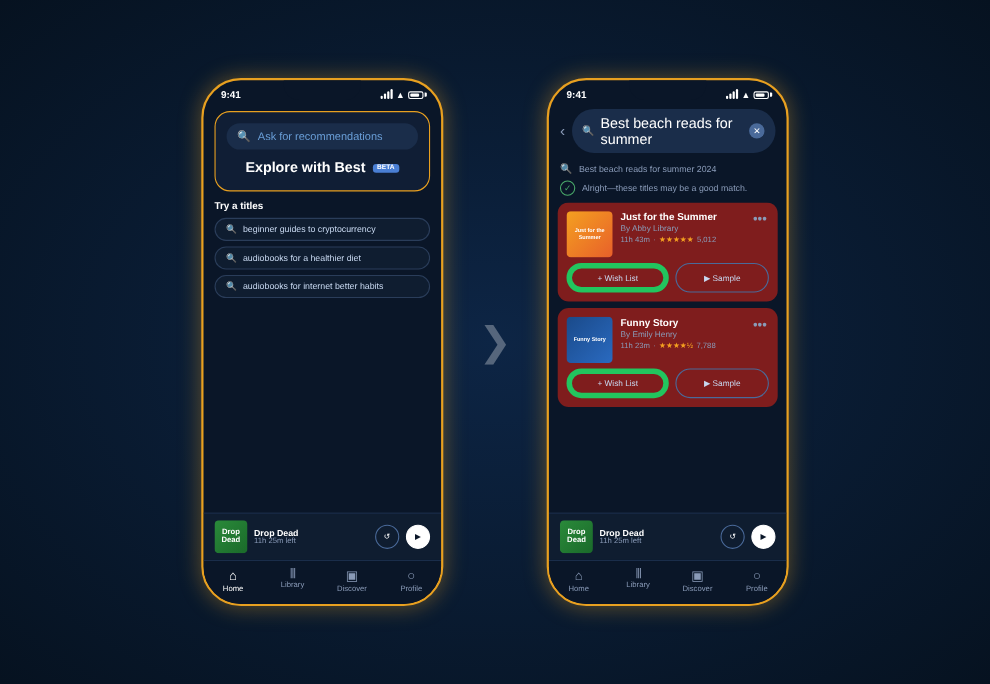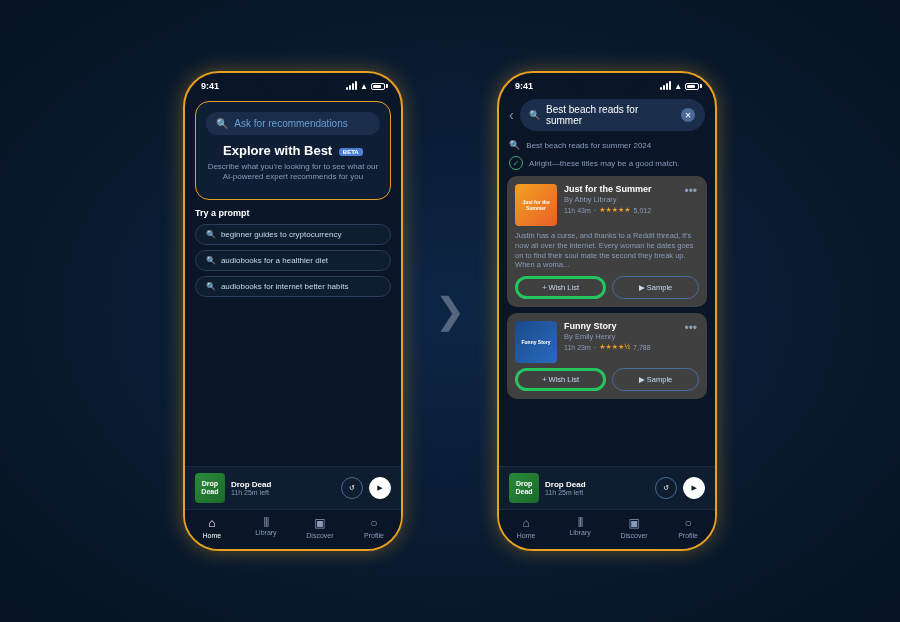--- a/index.html
+++ b/index.html
@@ -306,21 +306,21 @@
       flex: 1;
       background: #1a2d4a;
       border-radius: 20px;
       padding: 5px 10px;
       display: flex;
       align-items: center;
       gap: 5px;
     }
     .search-bar-filled-text {
       flex: 1;
-      font-size: 10px;
+      font-size: 13px;
       color: #fff;
     }
     .clear-btn {
       width: 14px;
       height: 14px;
       border-radius: 50%;
       background: #4a6a9a;
       display: flex;
       align-items: center;
       justify-content: center;
@@ -361,21 +361,21 @@
     }
     .books-list {
       flex: 1;
       overflow: hidden;
       padding: 0 8px;
       display: flex;
       flex-direction: column;
       gap: 6px;
     }
     .book-card {
-      background: #404040;
+      background: #7f1d1d;
       border-radius: 10px;
       padding: 8px;
     }
     .book-card-header {
       display: flex;
       gap: 7px;
       margin-bottom: 5px;
     }
     .book-cover {
       width: 42px;
@@ -447,21 +447,21 @@
       line-height: 1.3;
       margin-bottom: 6px;
     }
     .book-actions {
       display: flex;
       gap: 6px;
     }
     .wish-list-btn {
       flex: 1;
       background: transparent;
-      border: 3px solid #22c55e;
+      border: 5px solid #22c55e;
       border-radius: 16px;
       padding: 4px 8px;
       font-size: 7.5px;
       color: #c8d8f0;
       cursor: pointer;
       display: flex;
       align-items: center;
       justify-content: center;
       gap: 3px;
     }
@@ -508,25 +508,24 @@
 
       <div class="maven-section">
         <div class="search-bar-maven">
           <span class="search-icon-small">🔍</span>
           <span class="search-placeholder">Ask for recommendations</span>
         </div>
         <div class="maven-title">
           <span>Explore with Best</span>
           <span class="maven-badge">BETA</span>
         </div>
-        <div class="maven-desc">Describe what you're looking for to see what our AI-powered expert recommends for you</div>
       </div>
 
       <div class="try-prompt-section">
-        <div class="try-prompt-label">Try a prompt</div>
+        <div class="try-prompt-label">Try a titles</div>
         <div class="prompt-btn">
           <span style="font-size:8px;color:#6a9fd8">🔍</span>
           <span class="prompt-btn-text">beginner guides to cryptocurrency</span>
         </div>
         <div class="prompt-btn">
           <span style="font-size:8px;color:#6a9fd8">🔍</span>
           <span class="prompt-btn-text">audiobooks for a healthier diet</span>
         </div>
         <div class="prompt-btn">
           <span style="font-size:8px;color:#6a9fd8">🔍</span>
@@ -623,21 +622,20 @@
               <div class="book-author">By Abby Library</div>
               <div class="book-stats">
                 <span>11h 43m</span>
                 <span>·</span>
                 <span class="stars">★★★★★</span>
                 <span>5,012</span>
               </div>
             </div>
             <span class="more-btn">•••</span>
           </div>
-          <div class="book-desc">Justin has a curse, and thanks to a Reddit thread, it's now all over the internet. Every woman he dates goes on to find their soul mate the second they break up. When a woma...</div>
           <div class="book-actions">
             <button class="wish-list-btn">+ Wish List</button>
             <button class="sample-btn">▶ Sample</button>
           </div>
         </div>
 
         <div class="book-card">
           <div class="book-card-header">
             <div class="book-cover">
               <div class="book-cover-funny-story">Funny Story</div>

